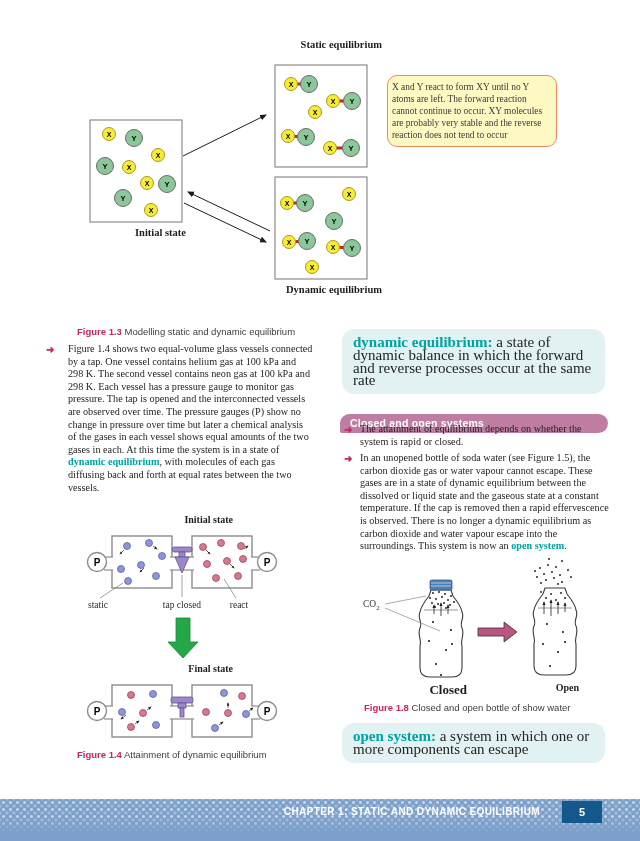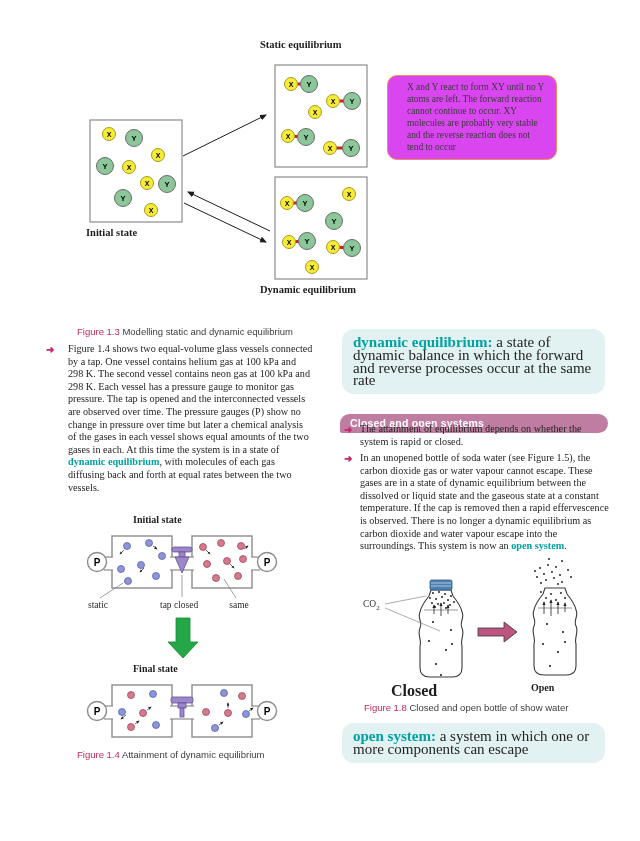--- a/index.html
+++ b/index.html
@@ -5,33 +5,33 @@
   * { margin:0; padding:0; box-sizing:border-box; }
   html,body { background:#ffffff; }
   .page {
     position:relative; width:640px; height:841px; background:#ffffff;
     font-family:"Liberation Serif", serif; color:#2b2b2b; overflow:hidden;
   }
   .abs { position:absolute; }
   svg text { font-family:"Liberation Sans", sans-serif; }
 
   
-  .diag-label { font-family:"Liberation Serif", serif; font-weight:bold; font-size:10.5px; color:#1d1d1d; text-align:left; }
+  .diag-label { font-family:"Liberation Serif", serif; font-weight:bold; font-size:10.5px; color:#1d1d1d; text-align:right; }
 
   
   .note {
     font-size:9.4px; line-height:12.1px; color:#3a3a3a;
-    border-radius:10px; padding:5px 8px 5px 19px; background:#d946ef;
+    border-radius:10px; padding:5px 8px 5px 4px; background:#fef9c3;
   }
   .note-orange { border:1.5px solid #f08a5f; }
   .note-green  { border:1.5px solid #41b48d; }
 
   
   .caption { font-family:"Liberation Sans", sans-serif; font-size:9.5px; color:#3c3c3c; }
-  .caption b { color:#c4275f; font-weight:normal;padding-left:12px; }
+  .caption b { color:#c4275f; font-weight:bold;padding-left:12px; }
 
   
   .body-text { font-size:10.2px; line-height:12.6px; color:#242424; }
   .term { color:#00a2a2; font-weight:bold; }
   .bullet { font-family:"Liberation Sans", sans-serif; font-size:10px; font-weight:bold; color:#c9266b; }
 
   
   .defbox {
     background:#e2f1f1; border-radius:12px; padding:7px 11px;
     font-size:15px; line-height:12.8px; color:#242424;
@@ -385,22 +385,22 @@
     <b>Figure 1.3</b><span> Modelling static and dynamic equilibrium</span>
   </div>
 
   <div class="abs bullet" style="left:46px;top:344px">➜</div>
   <div class="abs body-text" style="left:68px;top:343px;width:245px">
     <span>Figure 1.4 shows two equal-volume glass vessels connected by a tap. One vessel contains helium gas at 100 kPa and 298 K. The second vessel contains neon gas at 100 kPa and 298 K. Each vessel has a pressure gauge to monitor gas pressure. The tap is opened and the interconnected vessels are observed over time. The pressure gauges (P) show no change in pressure over time but later a chemical analysis of the gases in each vessel shows equal amounts of the two gases in each. At this time the system is in a state of </span><span class="term">dynamic equilibrium</span><span>, with molecules of each gas diffusing back and forth at equal rates between the two vessels.</span>
   </div>
 
   <div class="abs diag-label" style="left:133px;top:514px;width:100px;font-size:10px">Initial state</div>
   <div class="abs" style="left:73px;top:600px;width:50px;text-align:center;font-size:9.5px">static</div>
-  <div class="abs" style="left:160px;top:600px;width:60px;text-align:left;font-size:9.5px">tap closed</div>
-  <div class="abs" style="left:219px;top:600px;width:40px;text-align:center;font-size:9.5px">same</div>
+  <div class="abs" style="left:152px;top:600px;width:60px;text-align:center;font-size:9.5px">tap closed</div>
+  <div class="abs" style="left:219px;top:600px;width:40px;text-align:center;font-size:9.5px">react</div>
   <div class="abs diag-label" style="left:133px;top:663px;width:100px;font-size:10px">Final state</div>
   <div class="abs caption" style="left:65px;top:749px;width:250px">
     <b>Figure 1.4</b><span> Attainment of dynamic equilibrium</span>
   </div>
 
   <div class="abs defbox" style="left:342px;top:329px;width:263px">
     <span class="term">dynamic equilibrium:</span><span> a state of dynamic balance in which the forward and reverse processes occur at the same rate</span>
   </div>
 
   <div class="abs section-bar" style="left:340px;top:396px;width:268px;height:19px">Closed and open systems</div>
@@ -409,24 +409,28 @@
   <div class="abs body-text" style="left:360px;top:423px;width:250px">The attainment of equilibrium depends on whether the system is rapid or closed.</div>
 
   <div class="abs bullet" style="left:344px;top:453px">➜</div>
   <div class="abs body-text" style="left:360px;top:452px;width:252px">
     <span>In an unopened bottle of soda water (see Figure 1.5), the carbon dioxide gas or water vapour cannot escape. These gases are in a state of dynamic equilibrium between the dissolved or liquid state and the gaseous state at a constant temperature. If the cap is removed then a rapid effervescence is observed. There is no longer a dynamic equilibrium as carbon dioxide and water vapour escape into the surroundings. This system is now an </span><span class="term">open system</span><span>.</span>
   </div>
 
   <div class="abs" style="left:363px;top:599px;font-size:9.5px;color:#3a3a3a">
     <span>CO</span><sub class="co2">2</sub>
   </div>
-  <div class="abs diag-label" style="left:391px;top:682px;width:52px;font-size:16px">Closed</div>
+  <div class="abs diag-label" style="left:415px;top:682px;width:52px;font-size:13px">Closed</div>
   <div class="abs diag-label" style="left:531px;top:682px;width:48px;font-size:10px">Open</div>
   <div class="abs caption" style="left:352px;top:702px;width:260px">
     <b>Figure 1.8</b><span> Closed and open bottle of show water</span>
   </div>
 
   <div class="abs defbox" style="left:342px;top:723px;width:263px">
     <span class="term">open system:</span><span> a system in which one or more components can escape</span>
   </div>
 
+  <div class="footer">
+    <div class="footer-chapter">CHAPTER 1: STATIC AND DYNAMIC EQUILIBRIUM</div>
+    <div class="footer-pagebox">5</div>
+  </div>
 
 </div>
 
 </body></html>

